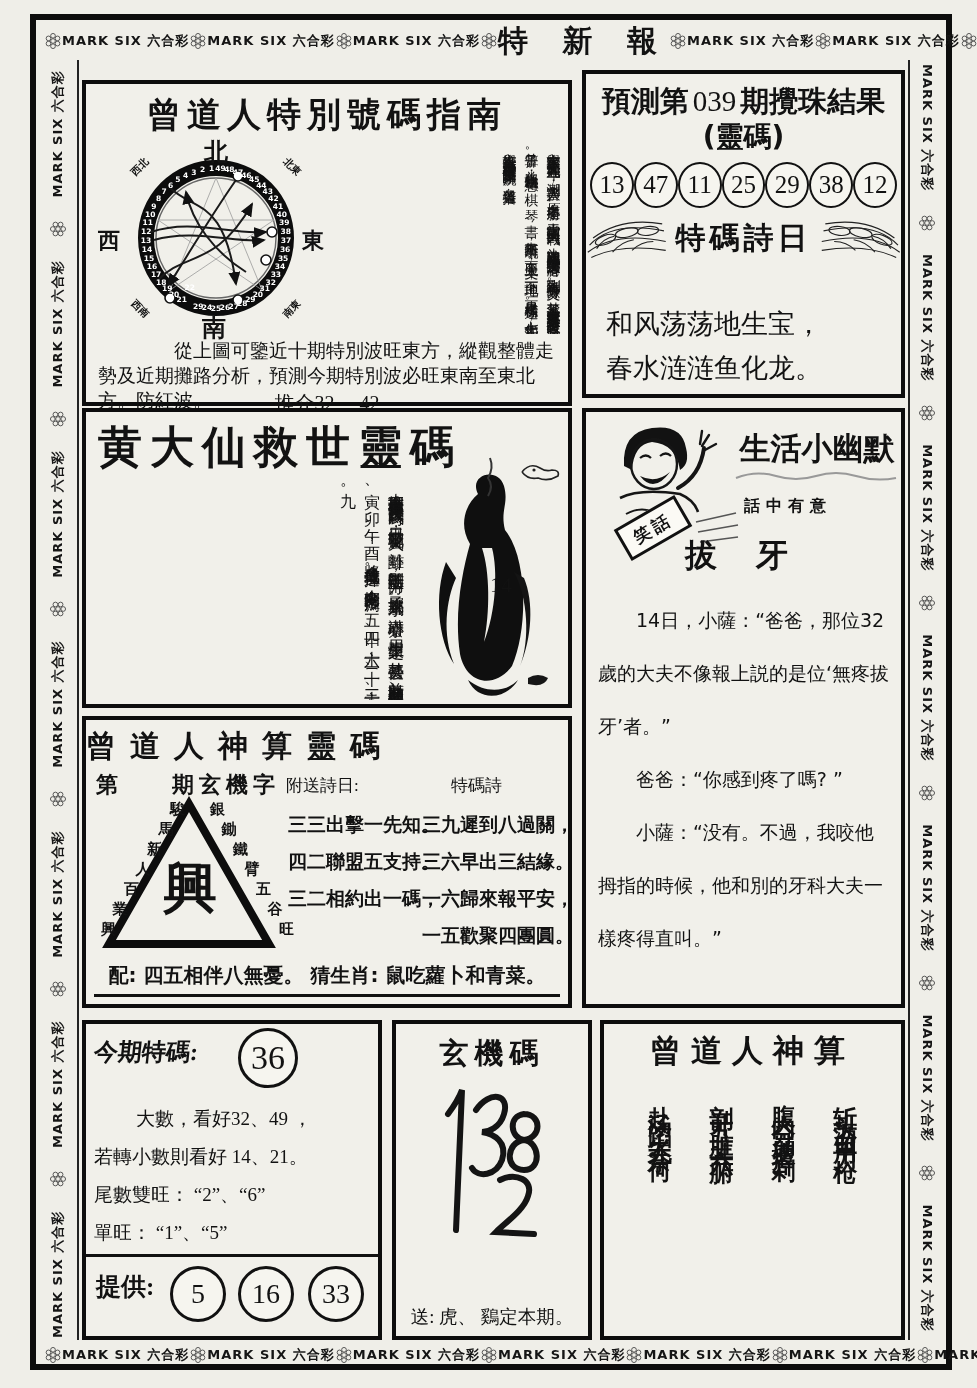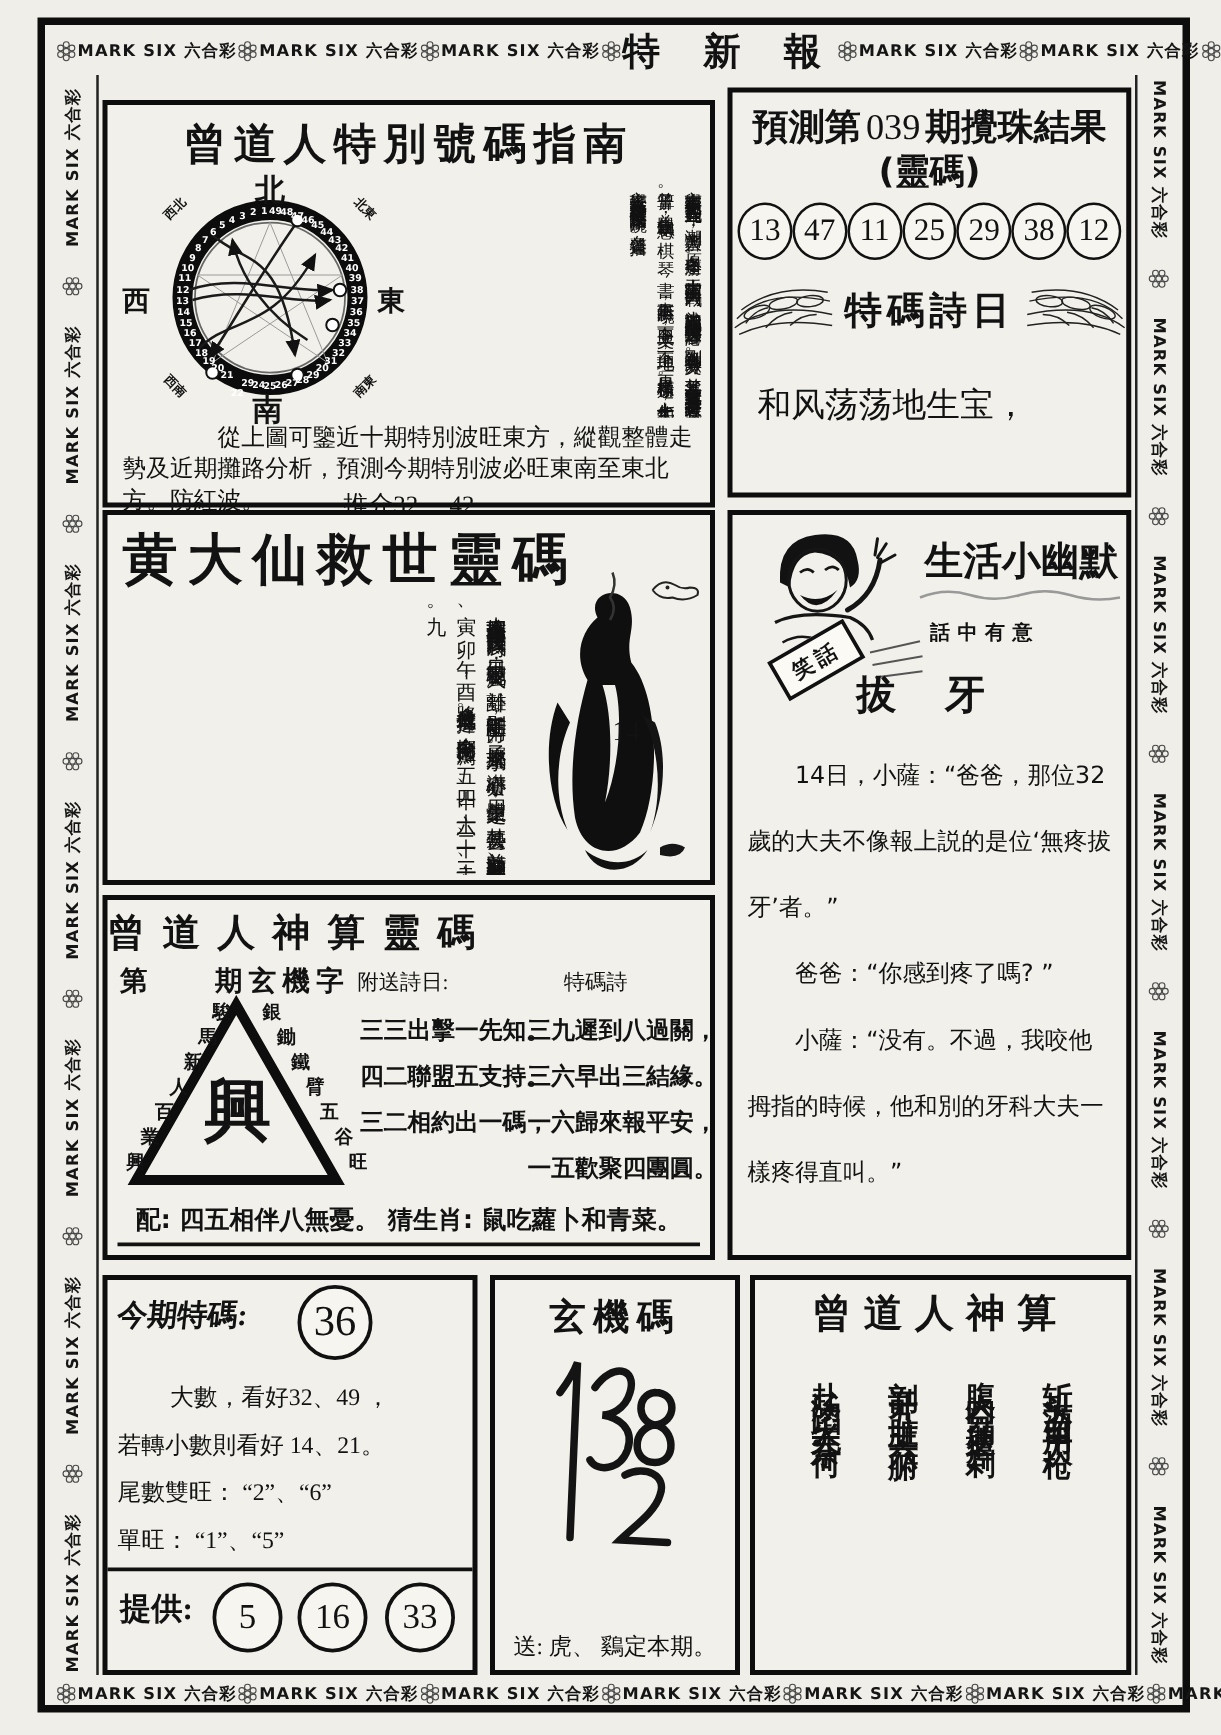--- a/index.html
+++ b/index.html
@@ -32,21 +32,21 @@
   .analysis{left:12px;right:10px;top:254px;font:400 19px "Liberation Serif",serif;line-height:25px;text-indent:4em;}
   .recommend{left:0;right:0;top:306px;text-align:center;font:400 20px "Liberation Serif",serif;}
   
   .p-title{left:0;right:0;top:8px;text-align:center;white-space:nowrap;}
   .p-title .h{font:900 29px "DejaVu Sans",sans-serif;}
   .p-title .issue{font:400 29px "Liberation Serif",serif;}
   .p-sub{left:0;right:0;top:44px;text-align:center;font:900 28px "DejaVu Sans",sans-serif;}
   .circles{left:4px;right:4px;top:88px;display:flex;justify-content:space-between;}
   .numcirc{width:42px;height:42px;border:2.5px solid #111;border-radius:50%;display:flex;align-items:center;
            justify-content:center;font:400 25px "Liberation Serif",serif;background:#f6f5ef;}
-  .banner{left:0;right:0;top:146px;display:flex;align-items:center;justify-content:center;gap:8px;text-align:center;}
+  .banner{left:0;right:0;top:136px;display:flex;align-items:center;justify-content:center;gap:8px;text-align:center;}
   .banner-text{font:900 30px "DejaVu Sans",sans-serif;letter-spacing:4px;white-space:nowrap;}
   .p-poem{left:20px;top:228px;font:400 27px "Liberation Serif",serif;line-height:44px;white-space:nowrap;}
   
   .w-title{left:12px;top:6px;font:700 44px "Liberation Serif",serif;letter-spacing:8px;white-space:nowrap;}
   .w-body{left:16px;top:68px;width:306px;height:220px;writing-mode:vertical-rl;text-orientation:upright;
           font:400 16px "Liberation Serif",serif;line-height:24px;letter-spacing:1px;overflow:hidden;}
   .w-illu{left:324px;top:40px;width:150px;height:250px;}
   .w-num{left:404px;top:160px;font:400 22px "Liberation Serif",serif;}
   
   .d-title{left:0;right:0;top:6px;font:700 30px "Liberation Serif",serif;letter-spacing:14px;white-space:nowrap;}
@@ -284,21 +284,21 @@
         <span class="dialnum" style="left: 44.3235px; top: 87.2784px;">12</span>
         <span class="dialnum" style="left: 44.036px; top: 96.2436px;">13</span>
         <span class="dialnum" style="left: 44.8973px; top: 105.172px;">14</span>
         <span class="dialnum" style="left: 46.8933px; top: 113.917px;">15</span>
         <span class="dialnum" style="left: 49.9911px; top: 122.335px;">16</span>
         <span class="dialnum" style="left: 54.14px; top: 130.287px;">17</span>
         <span class="dialnum" style="left: 59.2718px; top: 137.644px;">18</span>
         <span class="dialnum" style="left: 65.3022px; top: 144.284px;">19</span>
         <span class="dialnum" style="left: 72.1323px; top: 150.099px;">20</span>
         <span class="dialnum" style="left: 79.6498px; top: 154.992px;">21</span>
-        <span class="dialnum" style="left: 87.7313px; top: 143px; margin-top: 27px;">22</span>
+        <span class="dialnum" style="left: 87.7313px; top: 143px;">22</span>
         <span class="dialnum" style="left: 96.2442px; top: 161.711px;">29</span>
         <span class="dialnum" style="left: 105.049px; top: 163.425px;">24</span>
         <span class="dialnum" style="left: 114px; top: 164px;">25</span>
         <span class="dialnum" style="left: 122.951px; top: 163.425px;">26</span>
         <span class="dialnum" style="left: 131.756px; top: 161.711px;">27</span>
         <span class="dialnum" style="left: 140.269px; top: 158.884px;">28</span>
         <span class="dialnum" style="left: 148.35px; top: 154.992px;">29</span>
         <span class="dialnum" style="left: 155.868px; top: 150.099px;">20</span>
         <span class="dialnum" style="left: 162.698px; top: 144.284px;">31</span>
         <span class="dialnum" style="left: 168.728px; top: 137.644px;">32</span>
@@ -364,20 +364,21 @@
             <path d="M6,50 Q40,34 90,42"></path>
           <ellipse cx="22" cy="30" rx="12" ry="5" transform="rotate(-20 22 30)"></ellipse>
           <ellipse cx="46" cy="22" rx="13" ry="5" transform="rotate(-12 46 22)"></ellipse>
           <ellipse cx="70" cy="20" rx="12" ry="5" transform="rotate(-6 70 20)"></ellipse>
           <path d="M12,40 q8,-12 20,-14 M30,44 q10,-12 24,-14 M52,42 q10,-10 24,-10"></path>
         </g>
       </svg>
     </div>
     <div class="abs p-poem">
       <div>和风荡荡地生宝，</div>
+      <div>春水涟涟鱼化龙。</div>
     </div>
   </div>
 
   <div class="box" style="left:82px;top:408px;width:482px;height:292px;">
     <div class="abs w-title">黄大仙救世靈碼</div>
     <div class="abs w-body">本座按卦理專揣丙戌年庚寅月戊子日戌時，日干納音花甲屬火，離卦，離則旺于正南方，子屬坎卦屬水。潜心察研，用生體之象，其勢甚優，兼顧財神取最理想的子、寅、卯、午、酉，將會成爲最佳選擇。今期向彩民推薦：五、十四、十六、二十一、三十六、三十九。</div>
     <svg class="abs w-illu" viewBox="0 0 150 250">
       <path d="M68,42 C58,22 88,14 94,34 C99,52 90,58 95,78 C118,106 118,178 102,214 C84,238 56,232 50,202 C44,162 52,120 60,92 C48,72 56,52 68,42 Z" fill="#0f0f0f"></path>
       <path d="M36,110 C24,142 28,188 44,212 C32,182 36,148 46,126 Z" fill="#0f0f0f"></path>
       <path d="M104,120 C118,146 120,188 110,214 C122,186 124,150 114,126 Z" fill="#141414"></path>

